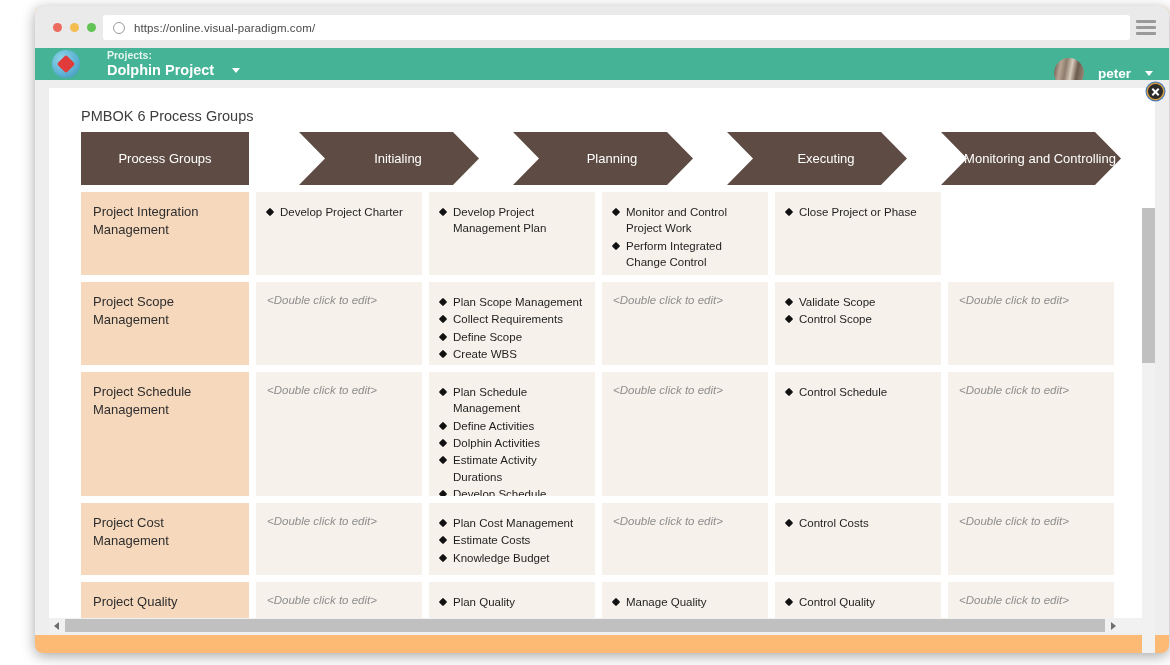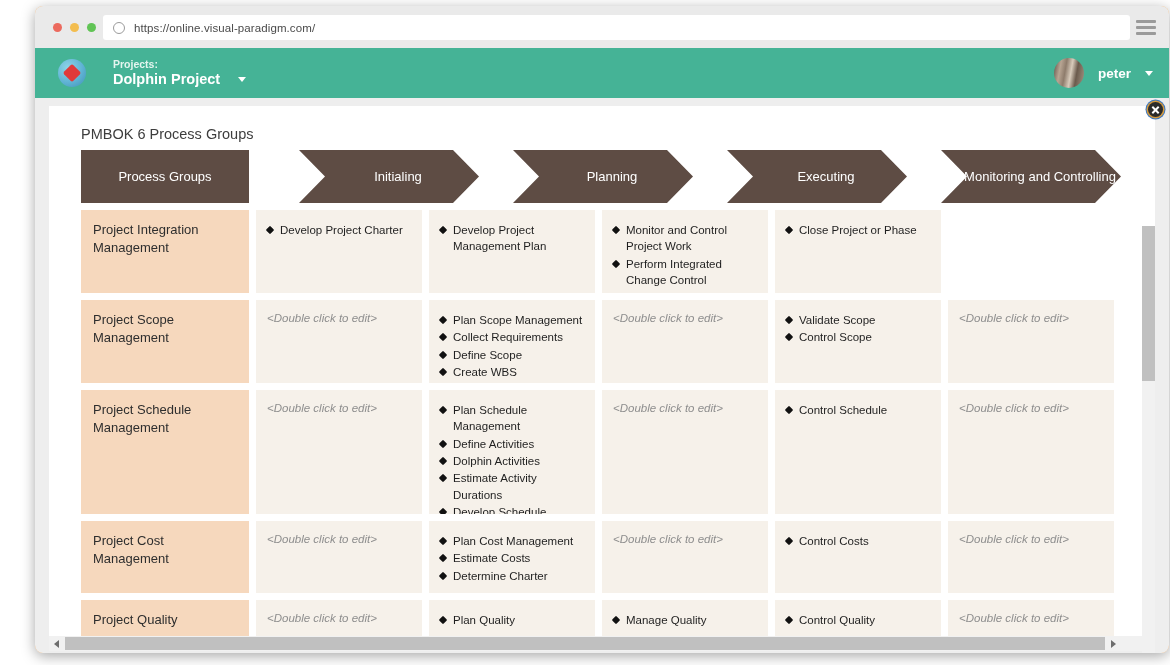--- a/index.html
+++ b/index.html
@@ -58,25 +58,24 @@
   #hamburger {
     position: absolute; right: 13px; top: 14px;
     width: 20px; height: 15px;
     display: flex; flex-direction: column; justify-content: space-between;
   }
   #hamburger span { display: block; height: 3.4px; background: #9a9a9a; border-radius: 1px; }
 
   
   #app-header {
     position: relative;
-    height: 50px;
+    height: 32px;
     background: #45b396;
     display: flex;
     align-items: center;
-    padding-left: 6px;
   }
   #brand-logo {
     width: 28px; height: 28px;
     margin-left: 17px;
     border-radius: 50%;
     background: radial-gradient(circle at 35% 32%, #8fd5e8 0%, #5fb3d4 55%, #3f8fb5 100%);
     position: relative;
     flex: 0 0 auto;
   }
   #brand-logo::after {
@@ -409,21 +408,21 @@
             </div>
             <div class="mrow r3">
               <div class="cat-cell"><span>Project Cost Management</span></div>
               <div class="proc-cell">
                 <div class="placeholder">&lt;Double click to edit&gt;</div>
               </div>
               <div class="proc-cell">
                 <ul>
                   <li>Plan Cost Management</li>
                   <li>Estimate Costs</li>
-                  <li>Determine Charter</li>
+                  <li>Knowledge Budget</li>
                 </ul>
               </div>
               <div class="proc-cell">
                 <div class="placeholder">&lt;Double click to edit&gt;</div>
               </div>
               <div class="proc-cell">
                 <ul>
                   <li>Control Costs</li>
                 </ul>
               </div>

